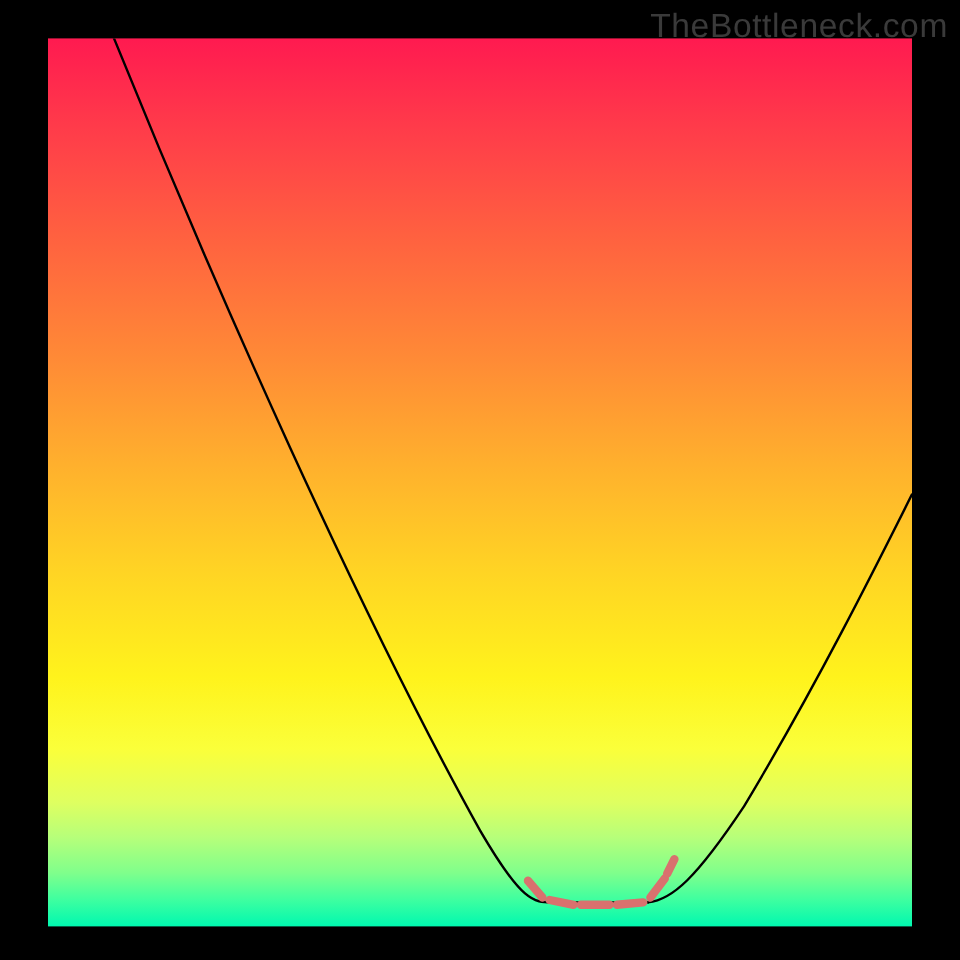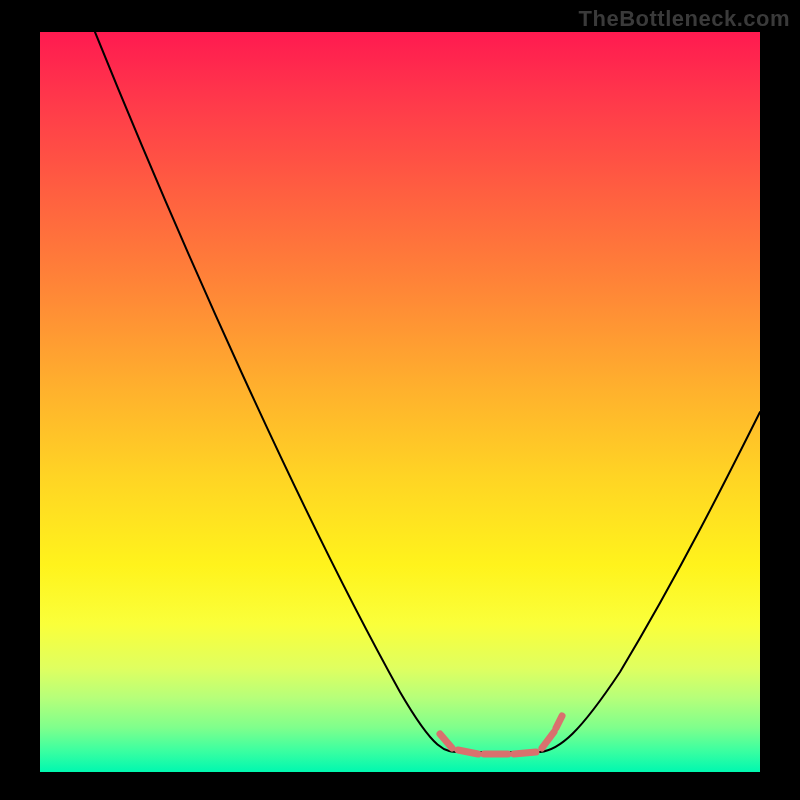--- a/index.html
+++ b/index.html
@@ -15,22 +15,22 @@
     position: relative;
     width: 800px;
     height: 800px;
     background: #000;
   }
   .watermark {
     position: absolute;
     top: 6px;
     right: 10px;
     color: #3a3a3a;
-    font-size: 22px;
-    font-weight: 700;
+    font-size: 28px;
+    font-weight: 400;
     letter-spacing: 0.5px;
     user-select: none;
   }
   .plot {
     position: absolute;
     left: 40px;
     top: 32px;
     width: 720px;
     height: 740px;
   }

